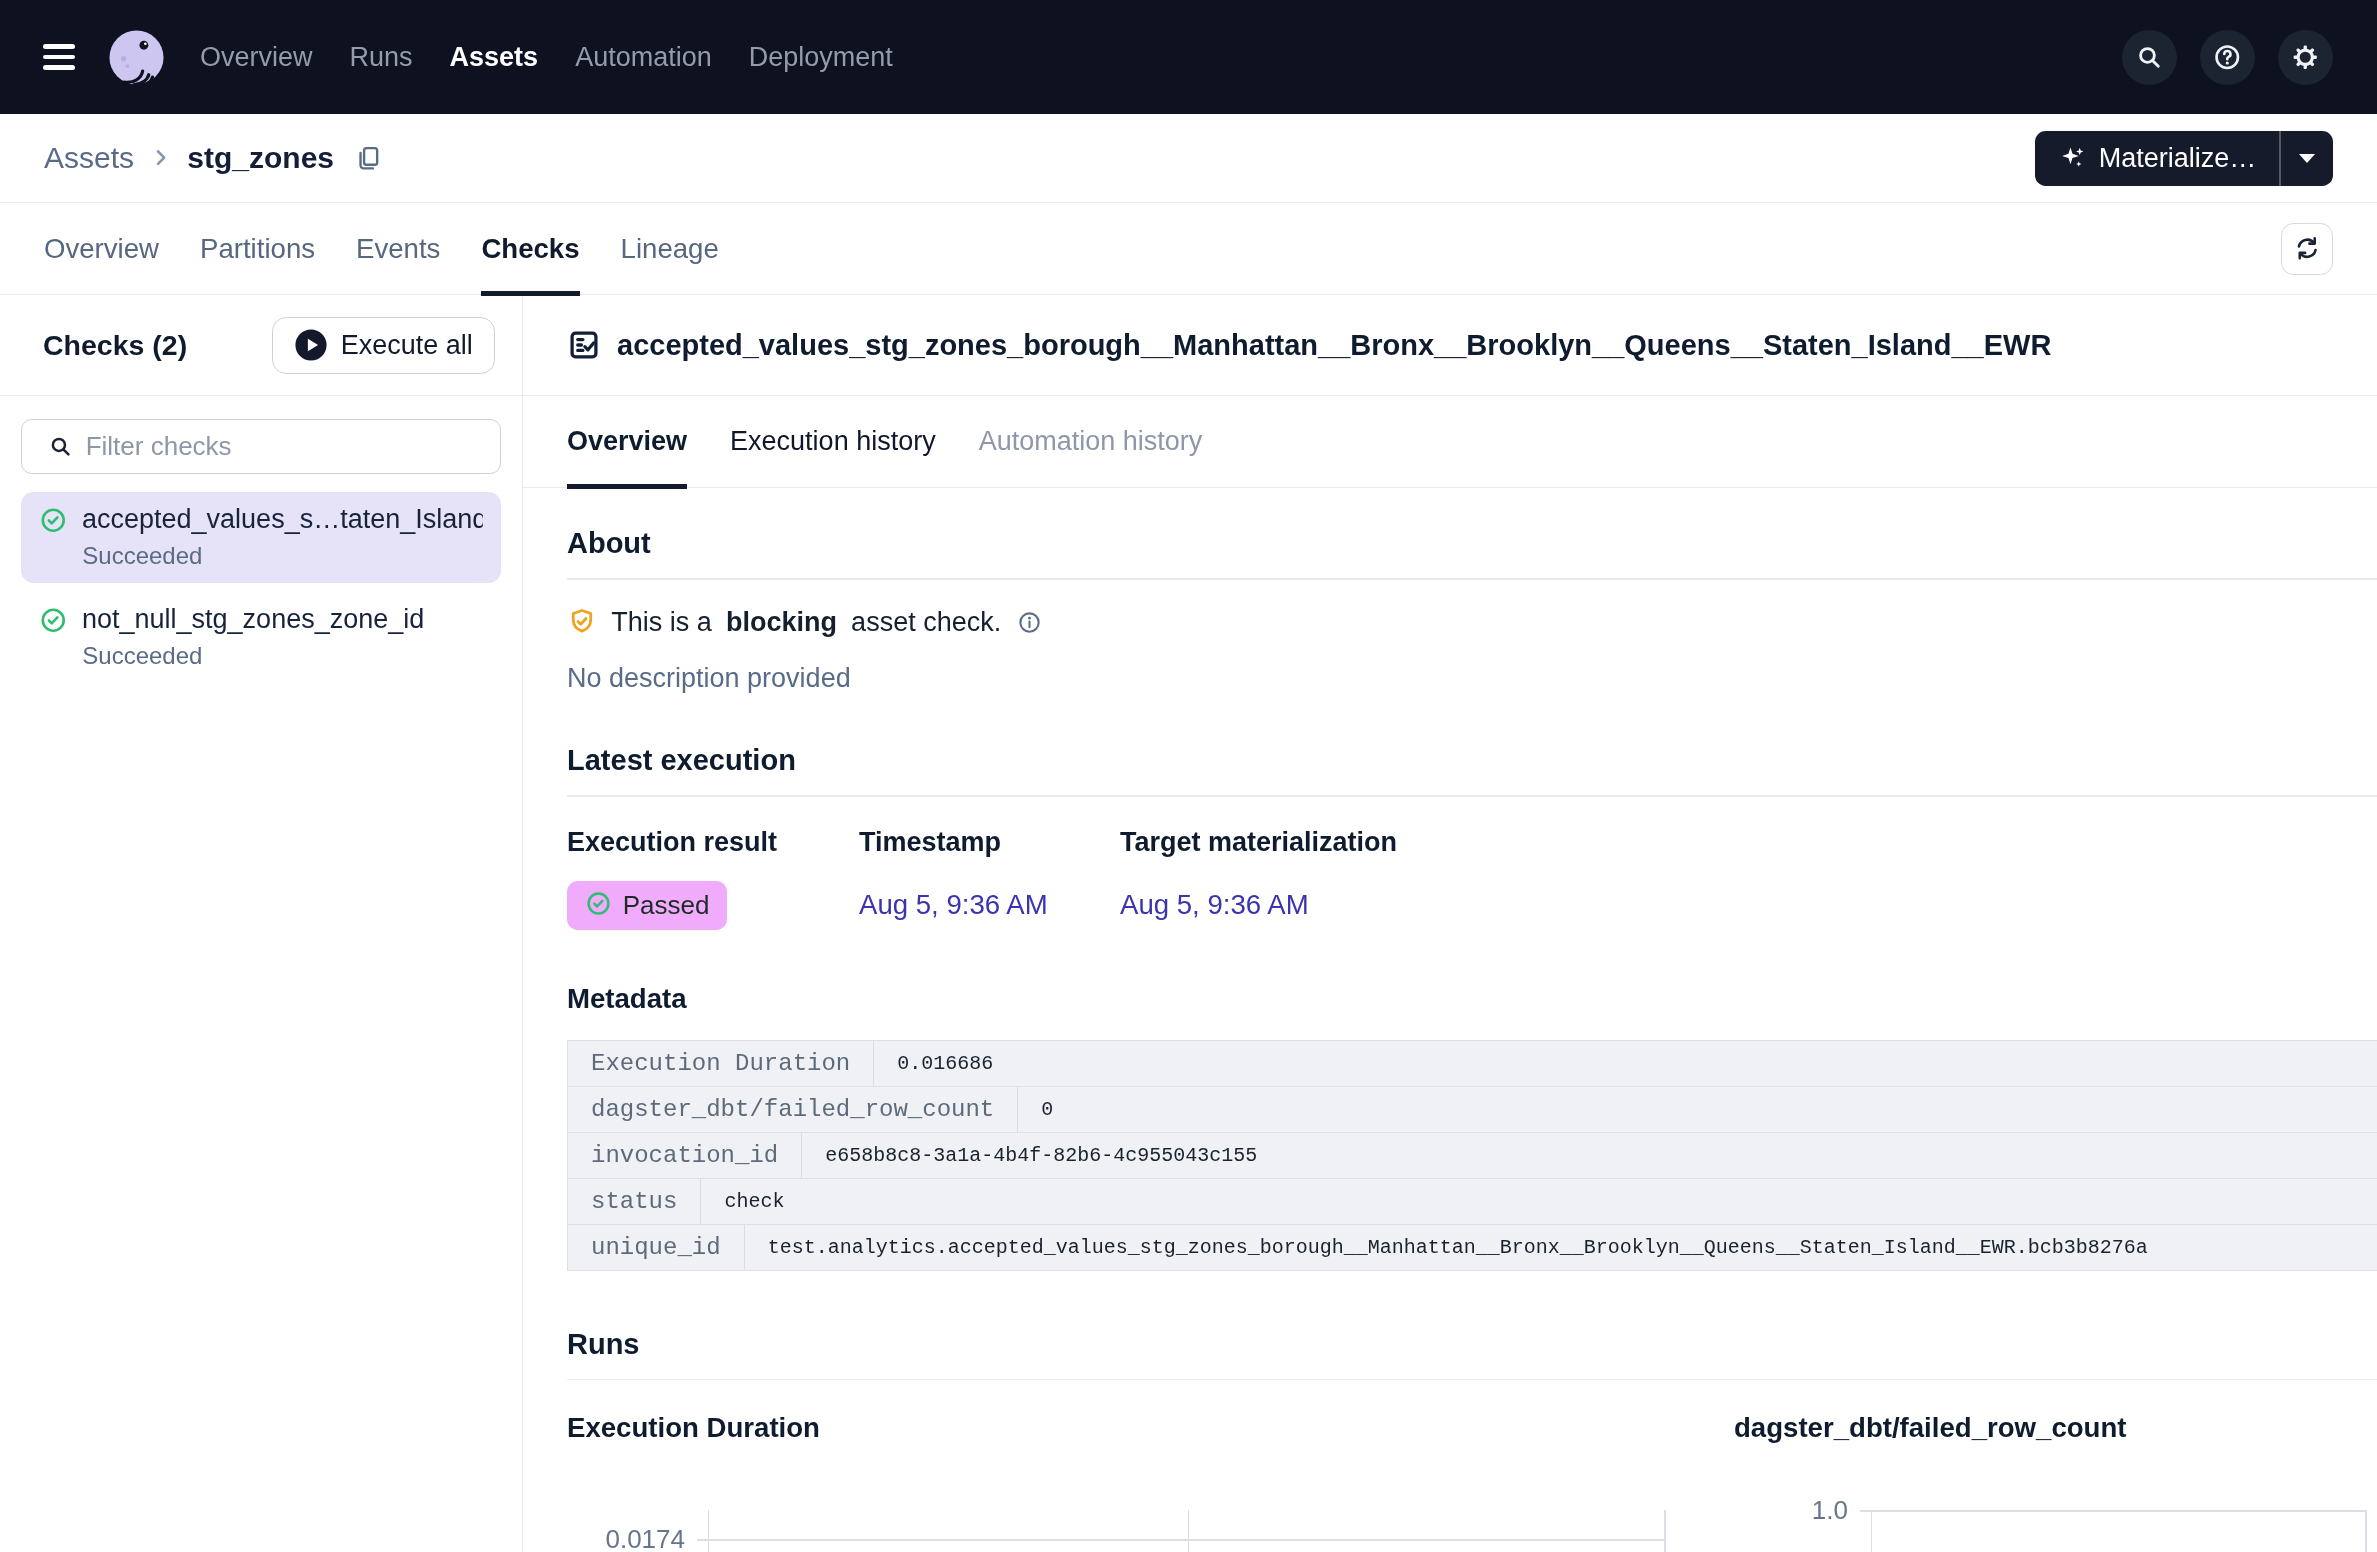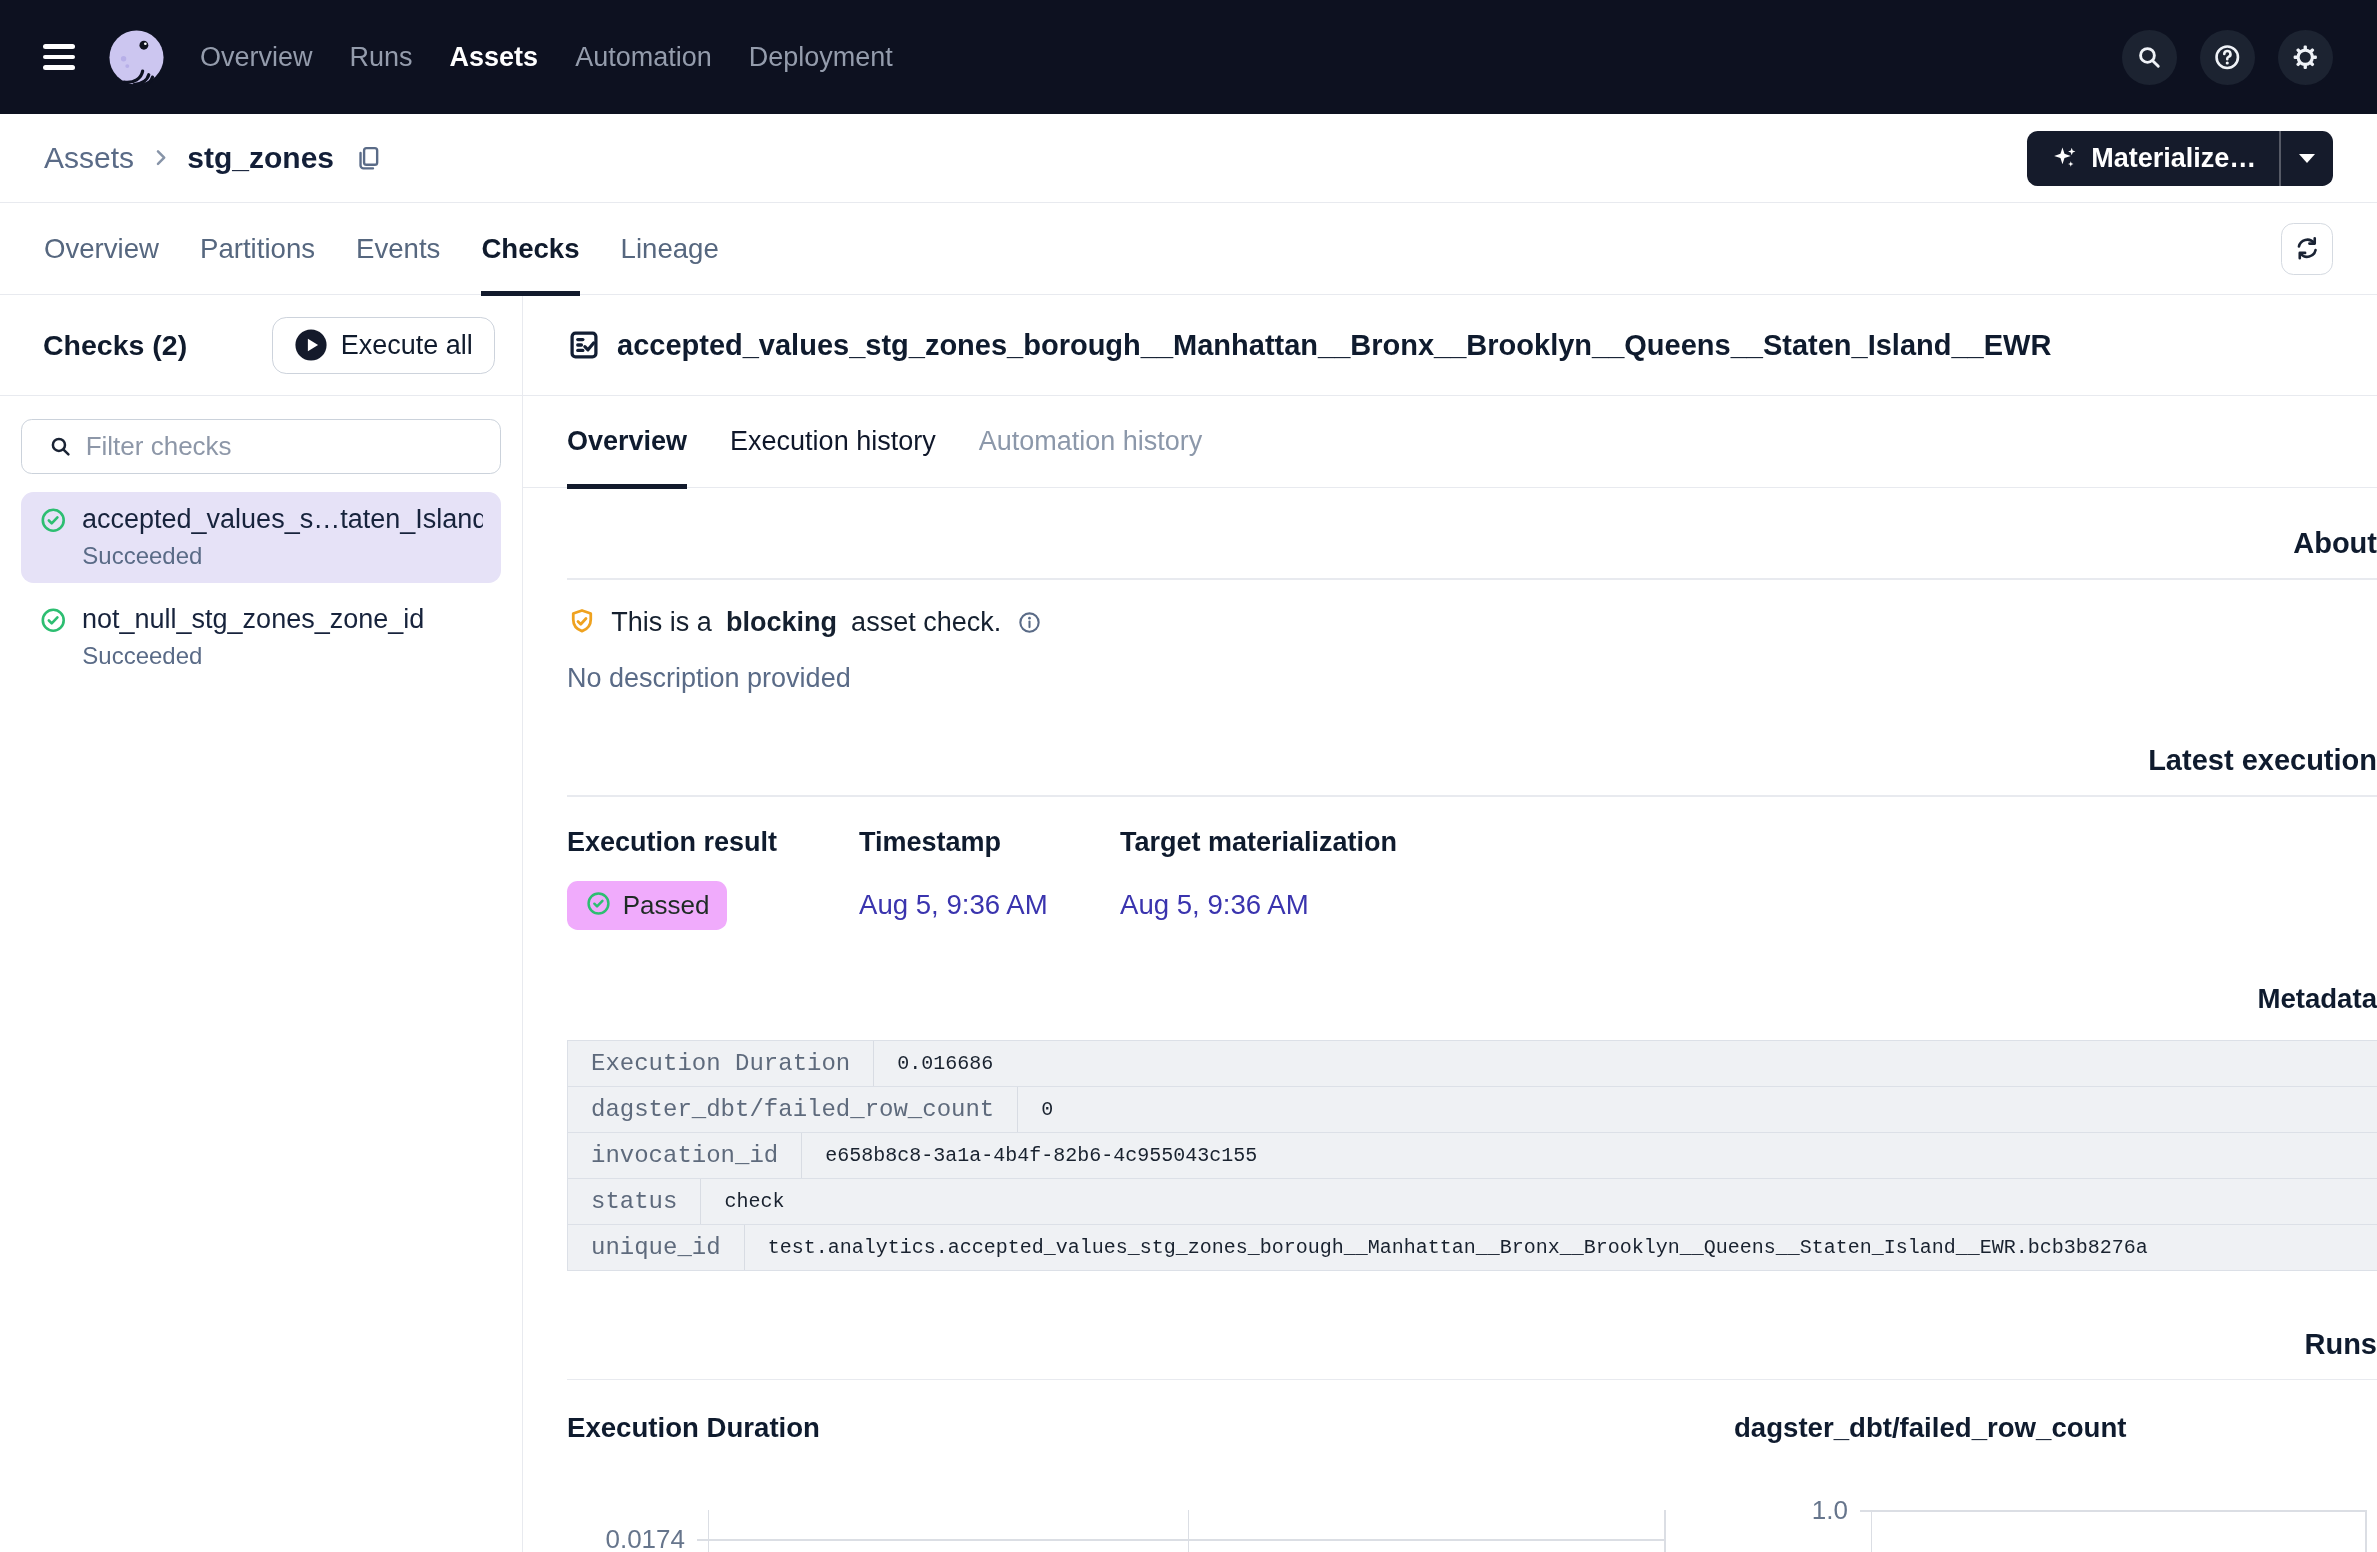--- a/index.html
+++ b/index.html
@@ -21,21 +21,21 @@
 
   
   .page-header { height:89px; display:flex; align-items:center; padding:0 44px; border-bottom:1.8px solid #E8EAEF; }
   .breadcrumb { display:flex; align-items:center; gap:16px; font-size:30px; }
   .crumb-root { color:#5A6B87; cursor:pointer; }
   .crumb-chevron svg { width:21.3px; height:21.3px; display:block; }
   .crumb-current { color:#131F38; font-weight:700; }
   .copy-btn { margin-left:3.6px; cursor:pointer; display:flex; }
   .copy-btn svg { width:28.5px; height:28.5px; }
   .materialize { margin-left:auto; display:flex; height:55px; border-radius:10.7px; background:#151B2B; color:#fff; overflow:hidden; cursor:pointer; }
-  .materialize-main { display:flex; align-items:center; gap:12.4px; padding:0 23px; font-size:27px; font-weight:700; }
+  .materialize-main { display:flex; align-items:center; gap:12.4px; padding:0 23px; font-size:27px; font-weight:400; }
   .materialize-main svg { width:28.5px; height:28.5px; }
   .materialize-divider { width:1.8px; background:rgba(255,255,255,0.28); }
   .materialize-caret { width:52px; display:flex; align-items:center; justify-content:center; }
   .caret-down { width:0; height:0; border-left:8px solid transparent; border-right:8px solid transparent; border-top:9.8px solid #fff; }
 
   
   .asset-tabs { height:92px; border-bottom:1.8px solid #E8EAEF; display:flex; align-items:center; padding:0 44px; }
   .tabs { display:flex; gap:41px; height:100%; }
   .tab { position:relative; display:flex; align-items:center; font-size:27.6px; color:#56677F; font-weight:500; cursor:pointer; }
   .tab.active { color:#101B2D; font-weight:700; }
@@ -70,21 +70,21 @@
   .main-title-row { height:101px; flex-shrink:0; border-bottom:1.8px solid #E8EAEF; display:flex; align-items:center; gap:16px; padding-left:44px; }
   .main-title-row svg { width:34px; height:34px; flex-shrink:0; }
   .main-title { font-size:29px; font-weight:700; color:#0F1B2E; white-space:nowrap; overflow:hidden; }
   .main-tabs-row { height:92px; flex-shrink:0; border-bottom:1.8px solid #E8EAEF; display:flex; gap:43px; padding-left:44px; }
   .mtab { position:relative; display:flex; align-items:center; font-size:27px; color:#0f172a; font-weight:500; cursor:pointer; }
   .mtab.active { color:#0F1B2E; font-weight:700; }
   .mtab.active::after { content:""; position:absolute; left:0; right:0; bottom:-1.8px; height:5.3px; background:#121A2C; }
   .mtab.disabled { color:#8C98AA; cursor:default; }
   .main-scroll { flex:1; overflow:hidden; padding-left:44px; }
 
-  .section-heading { font-size:29px; font-weight:700; color:#0F1B2E;text-align:right; }
+  .section-heading { font-size:29px; font-weight:700; color:#0F1B2E; }
   .divider { height:1.8px; background:#E8EAEF; margin-top:18px; }
 
   .about-heading { margin-top:39px; }
   .blocking-row { margin-top:27px; display:flex; align-items:center; gap:14.2px; font-size:27px; color:#15202F; }
   .blocking-row svg { width:30px; height:30px; flex-shrink:0; }
   .blocking-bold { font-weight:700; }
   .info-wrap { display:flex; margin-left:1.8px; cursor:pointer; }
   .info-wrap svg { width:25px; height:25px; }
   .no-desc { margin-top:25px; font-size:27px; color:#5A6B87; }
 

